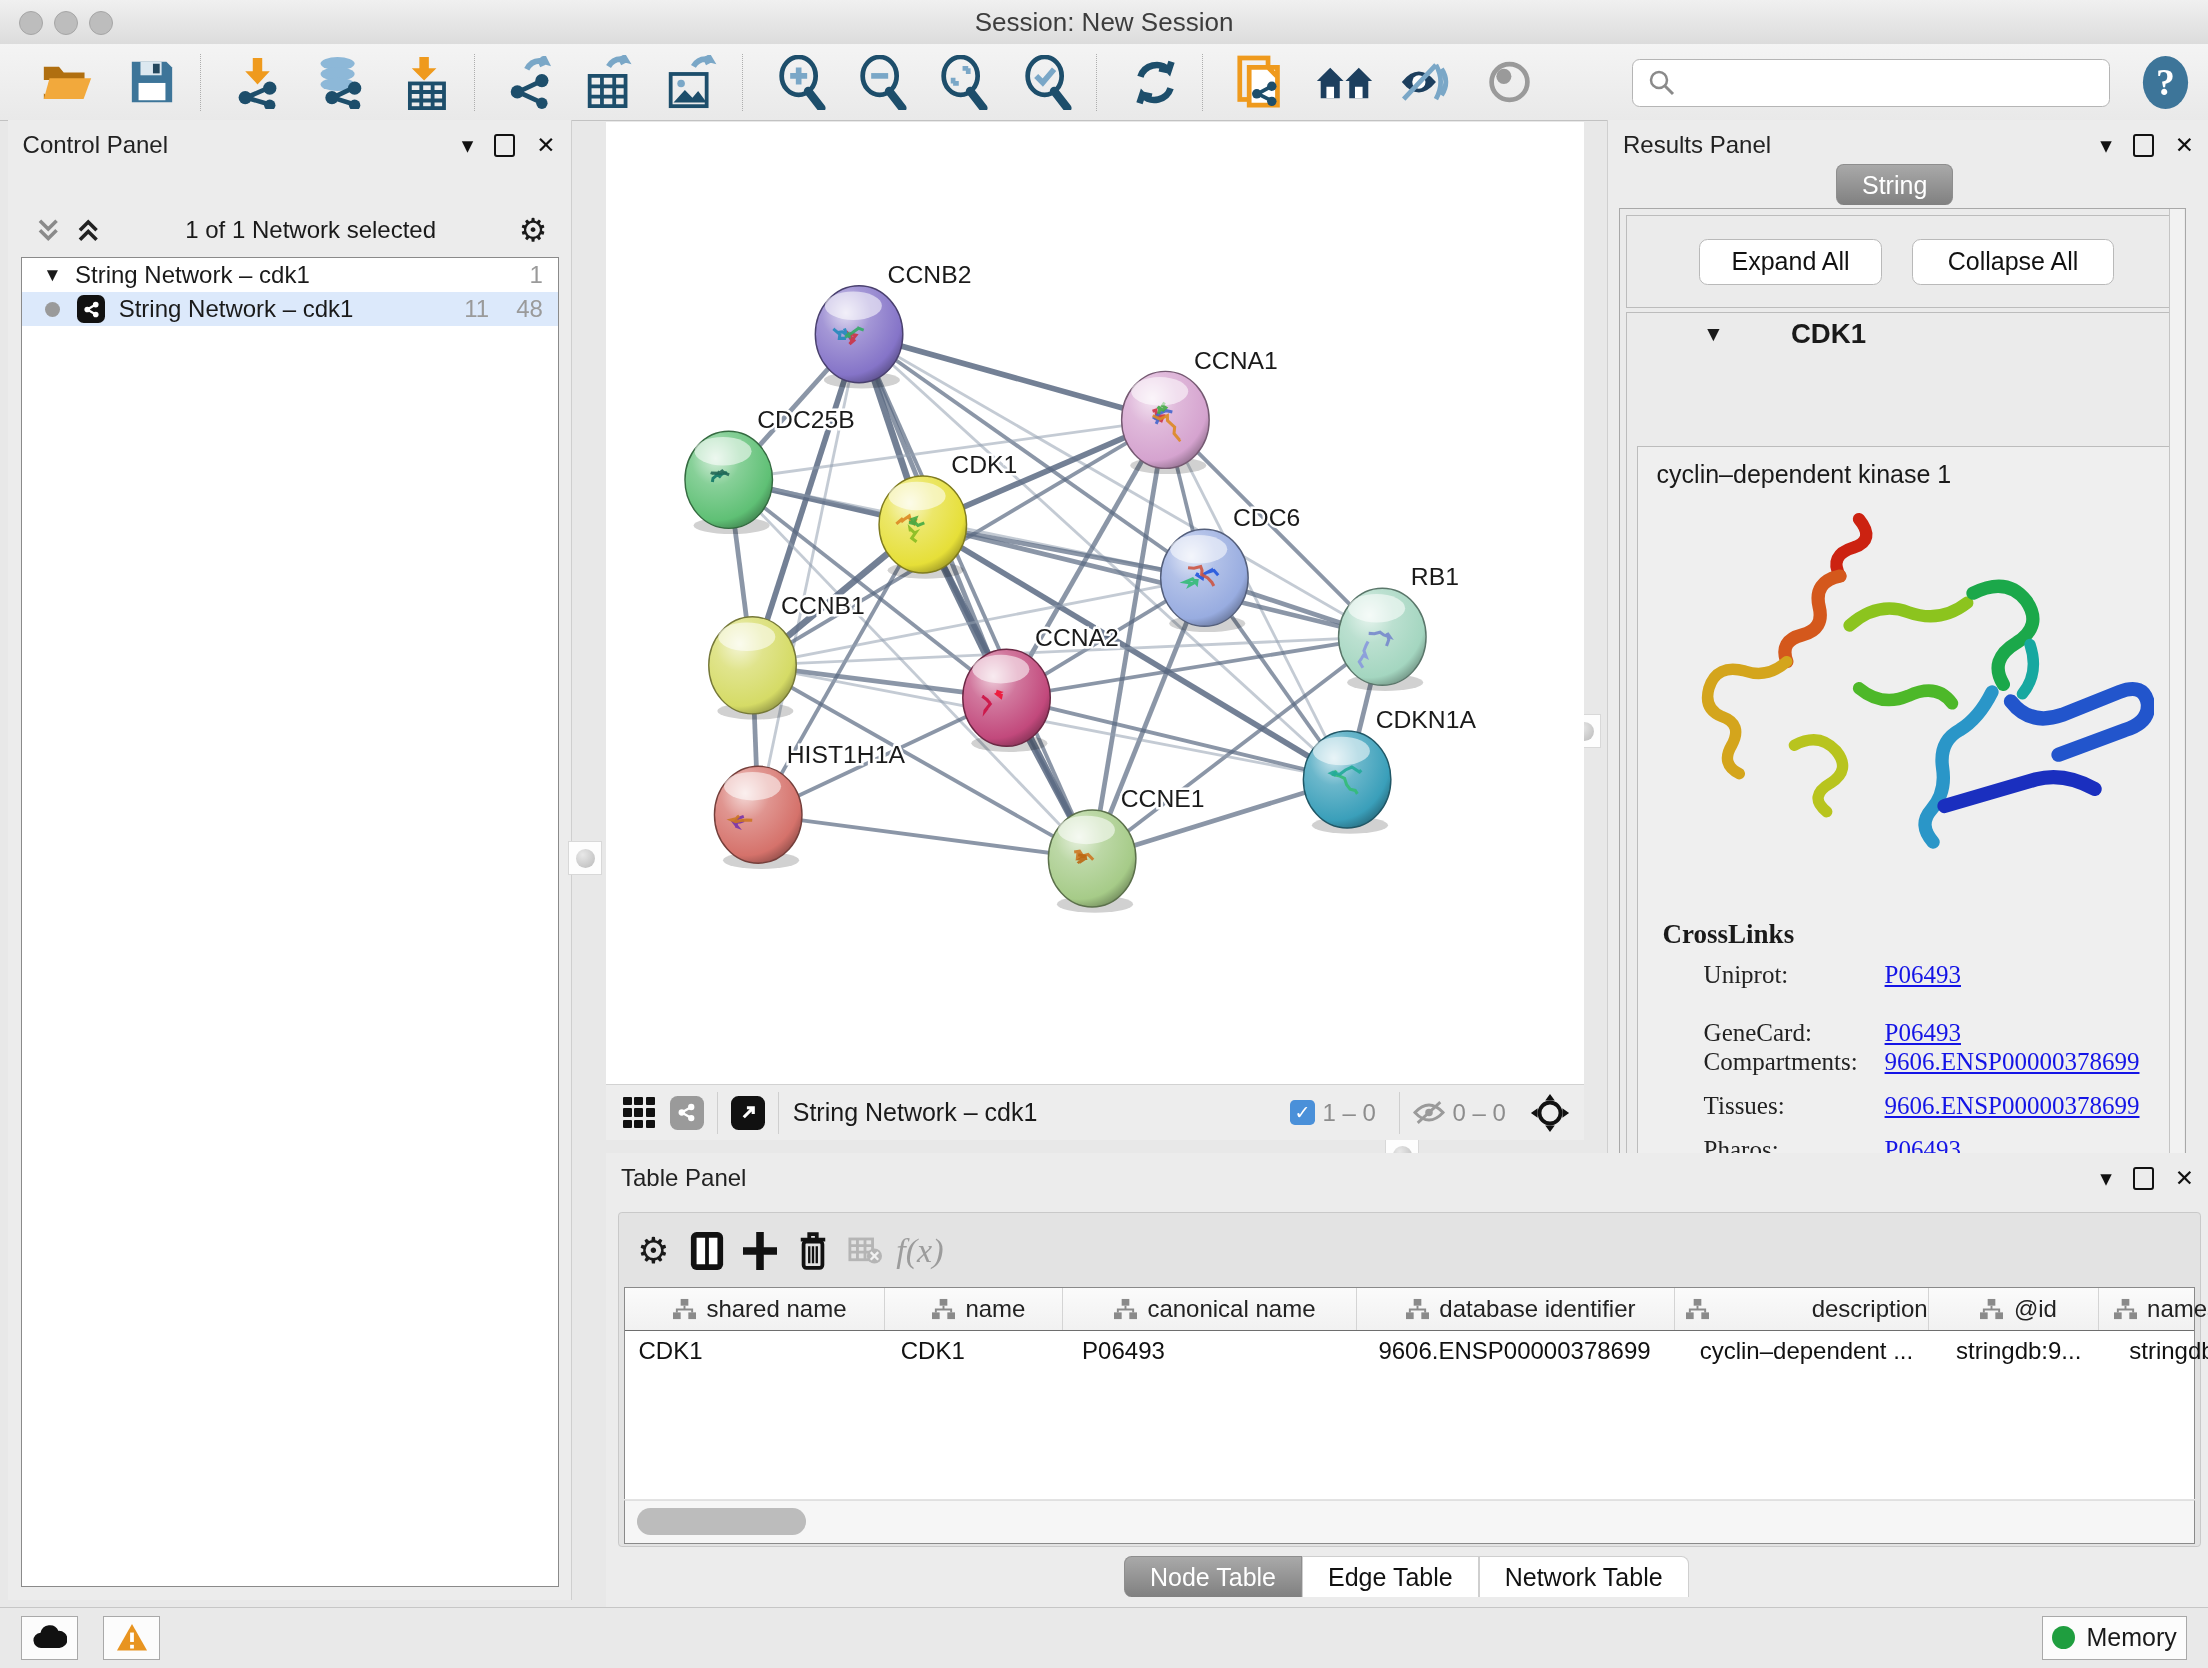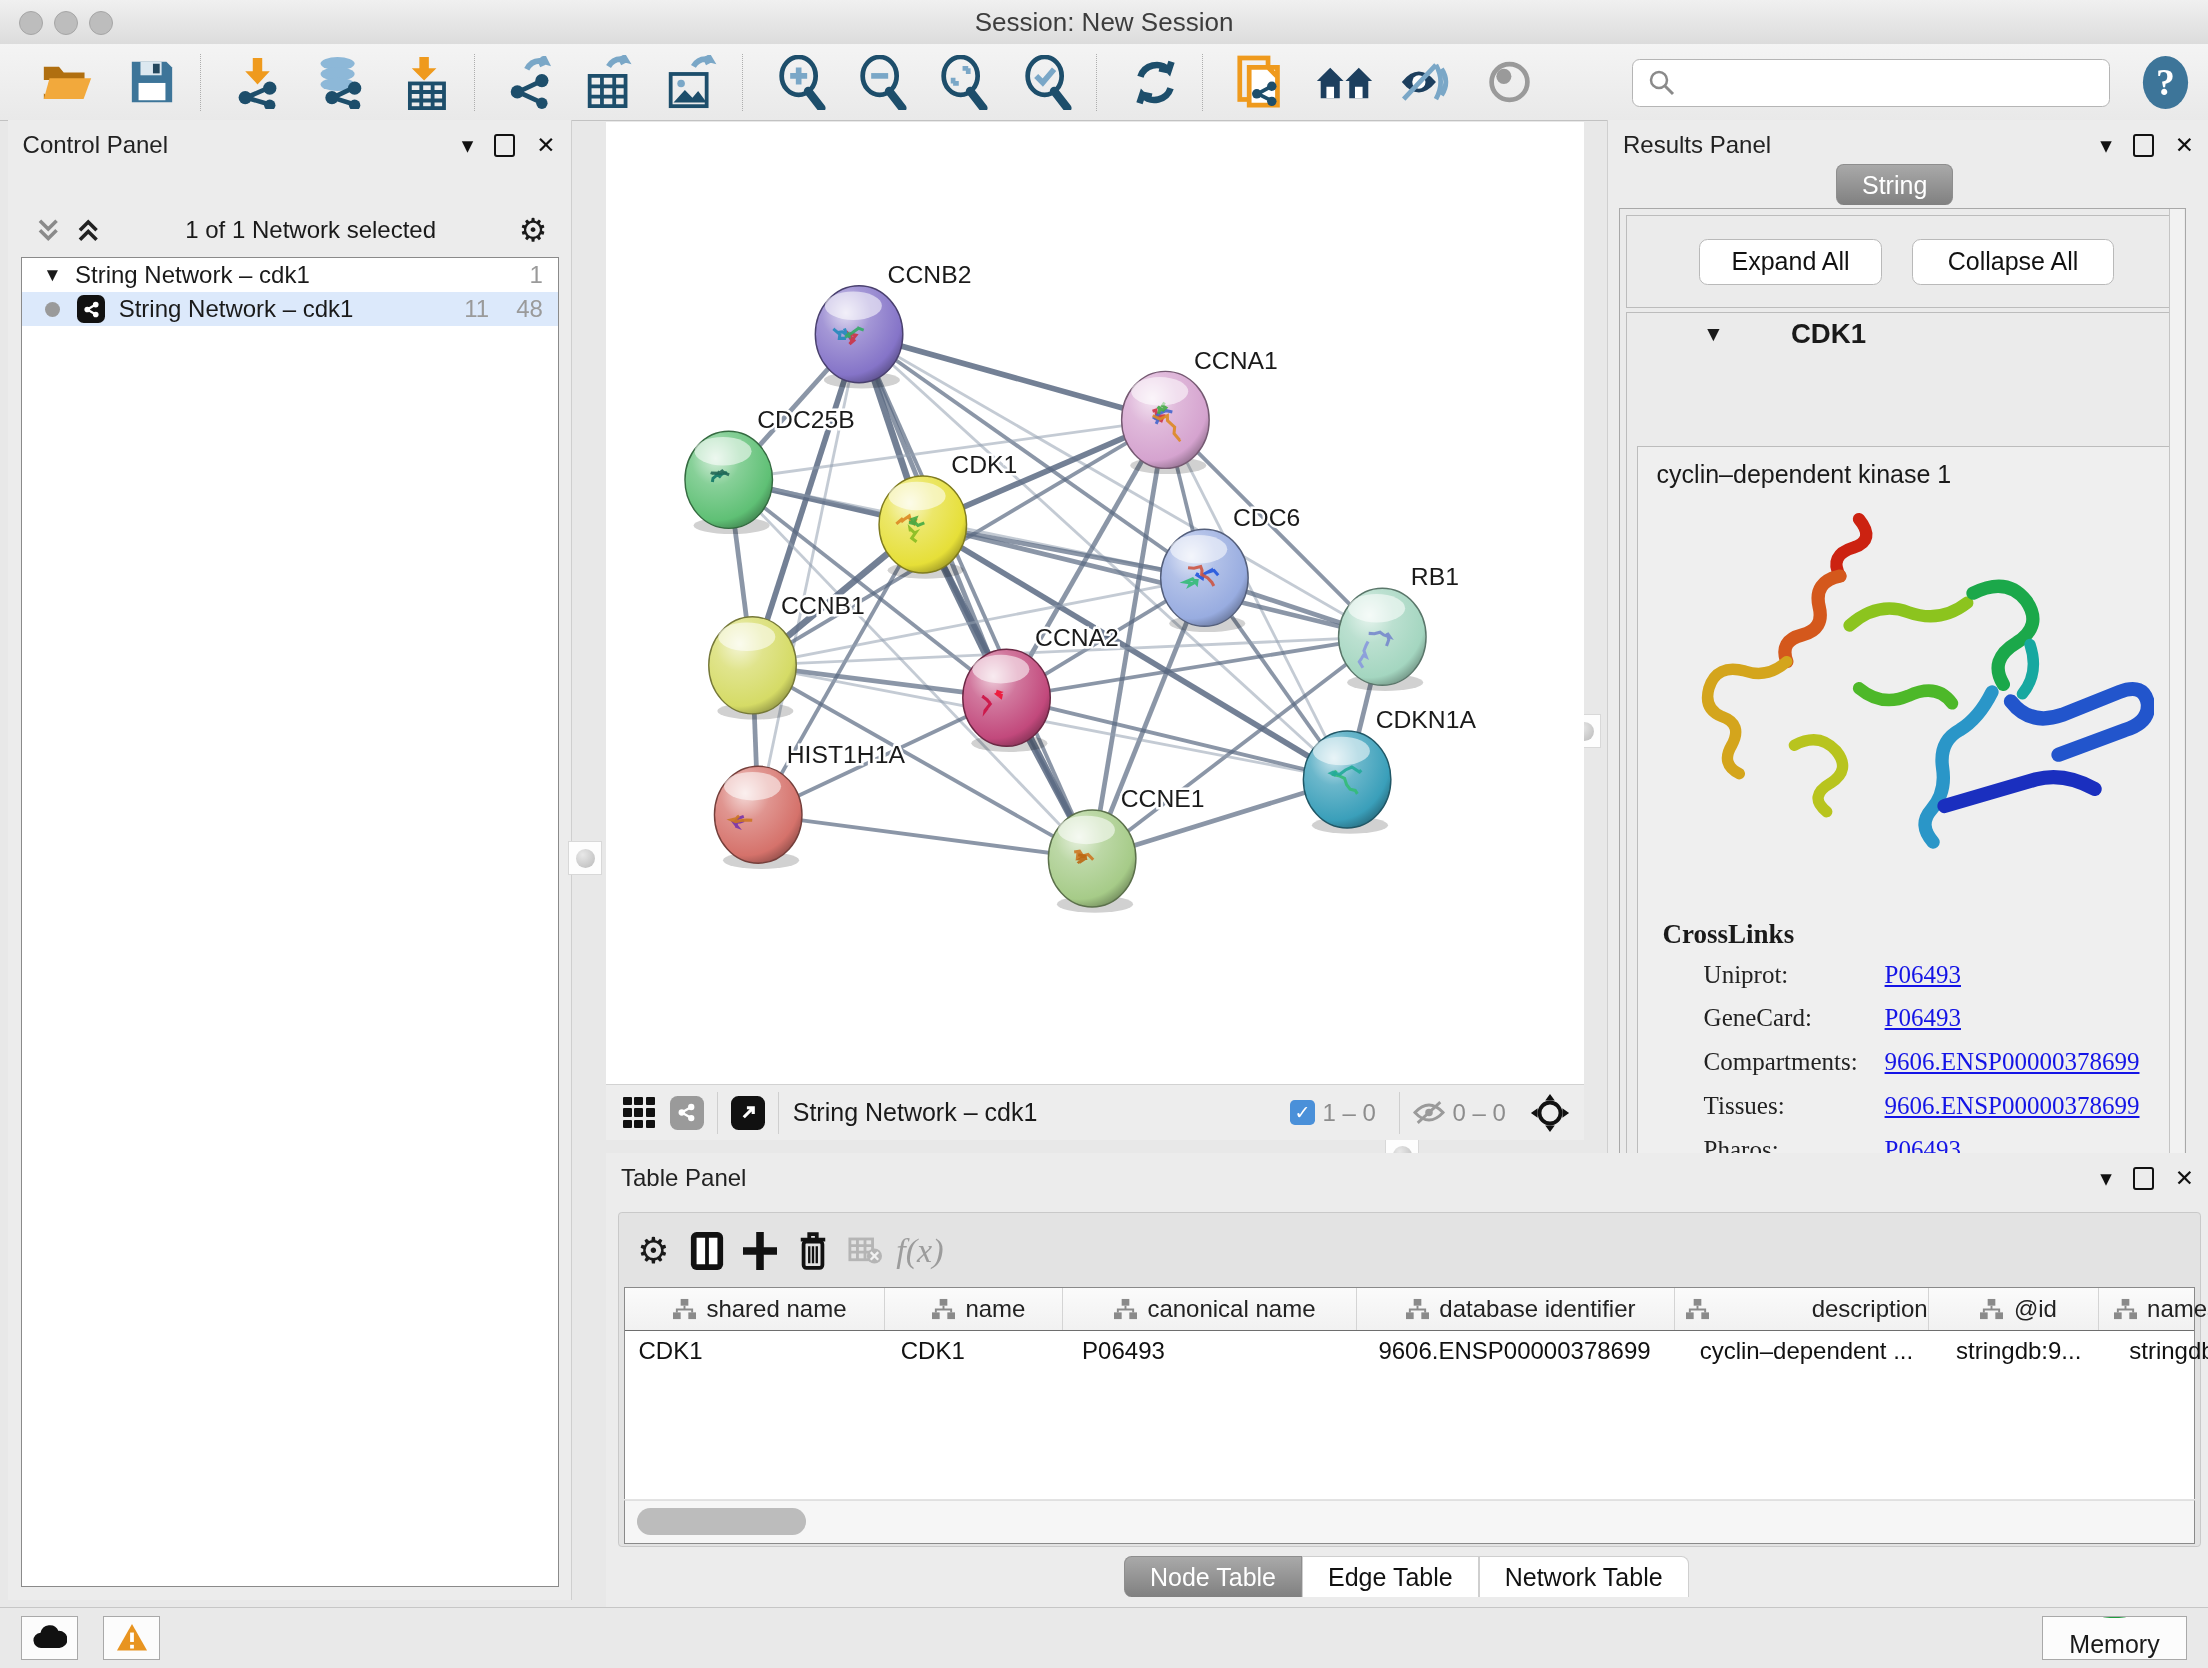--- a/index.html
+++ b/index.html
@@ -74,21 +74,21 @@
   .th{display:flex;align-items:center;font-size:24px;color:#222;border-right:1px solid #d4d4d4;
       padding-left:9.5px;gap:9.5px;overflow:hidden;white-space:nowrap;justify-content:center;}
   .td-row{display:flex;height:40px;}
   .td{font-size:24px;color:#111;padding-left:13.3px;display:flex;align-items:center;overflow:hidden;white-space:nowrap;}
   #hscroll{position:absolute;left:4.8px;top:287px;width:1569px;height:42px;background:#f6f6f6;border:1.9px solid #8a8a8a;border-top:1px solid #e0e0e0;}
   #hthumb{position:absolute;left:11.4px;top:6.7px;width:169px;height:27px;background:#bcbcbc;border-radius:13.3px;}
   #tp-tabs{position:absolute;left:518px;top:403px;display:flex;}
   
   #statusbar{left:0;top:1607px;width:2208px;height:61px;background:#e9e9e9;border-top:1px solid #c6c6c6;}
   .sb-btn{position:absolute;top:7.6px;height:42px;background:#fcfcfc;border:1.4px solid #a9a9a9;
-          display:flex;align-items:center;justify-content:center;flex-direction:column;}
+          display:flex;align-items:center;justify-content:center;}
   #memory-btn{right:21px;width:143px;gap:11.4px;font-size:25px;}
   .dot-green{width:23px;height:23px;border-radius:50%;background:#1f9e3f;}
   .hdr-row{display:flex;align-items:center;justify-content:space-between;padding:11.4px 15px 0 15px;}
   svg{display:block;}
 </style>
 </head>
 <body>
 
 <div id="titlebar" class="abs">
   <span class="traffic" style="left:19px"></span>
@@ -612,21 +612,21 @@
             <path d="M370 210 q20 26 54 14 l60 -24 q26 -10 30 12 q2 20 -24 28 l-70 26" stroke="#2255cc" stroke-width="15"></path>
             <path d="M300 320 l96 -28 q30 -8 62 10" stroke="#1a2fbf" stroke-width="15"></path>
             <path d="M390 150 q10 30 -8 52" stroke="#17a8a0" stroke-width="12"></path>
           </g>
         </svg>
         <div class="serif" style="position:absolute;left:25px;top:472px;font-size:27px;font-weight:bold">CrossLinks</div>
         <div class="xl-row serif" style="top:514px">
           <span class="xl-label">Uniprot:</span>
           <a class="xlink">P06493</a>
         </div>
-        <div class="xl-row serif" style="top:557px">
+        <div class="xl-row serif" style="top:572px">
           <span class="xl-label">GeneCard:</span>
           <a class="xlink">P06493</a>
         </div>
         <div class="xl-row serif" style="top:601px">
           <span class="xl-label">Compartments:</span>
           <a class="xlink">9606.ENSP00000378699</a>
         </div>
         <div class="xl-row serif" style="top:645px">
           <span class="xl-label">Tissues:</span>
           <a class="xlink">9606.ENSP00000378699</a>

